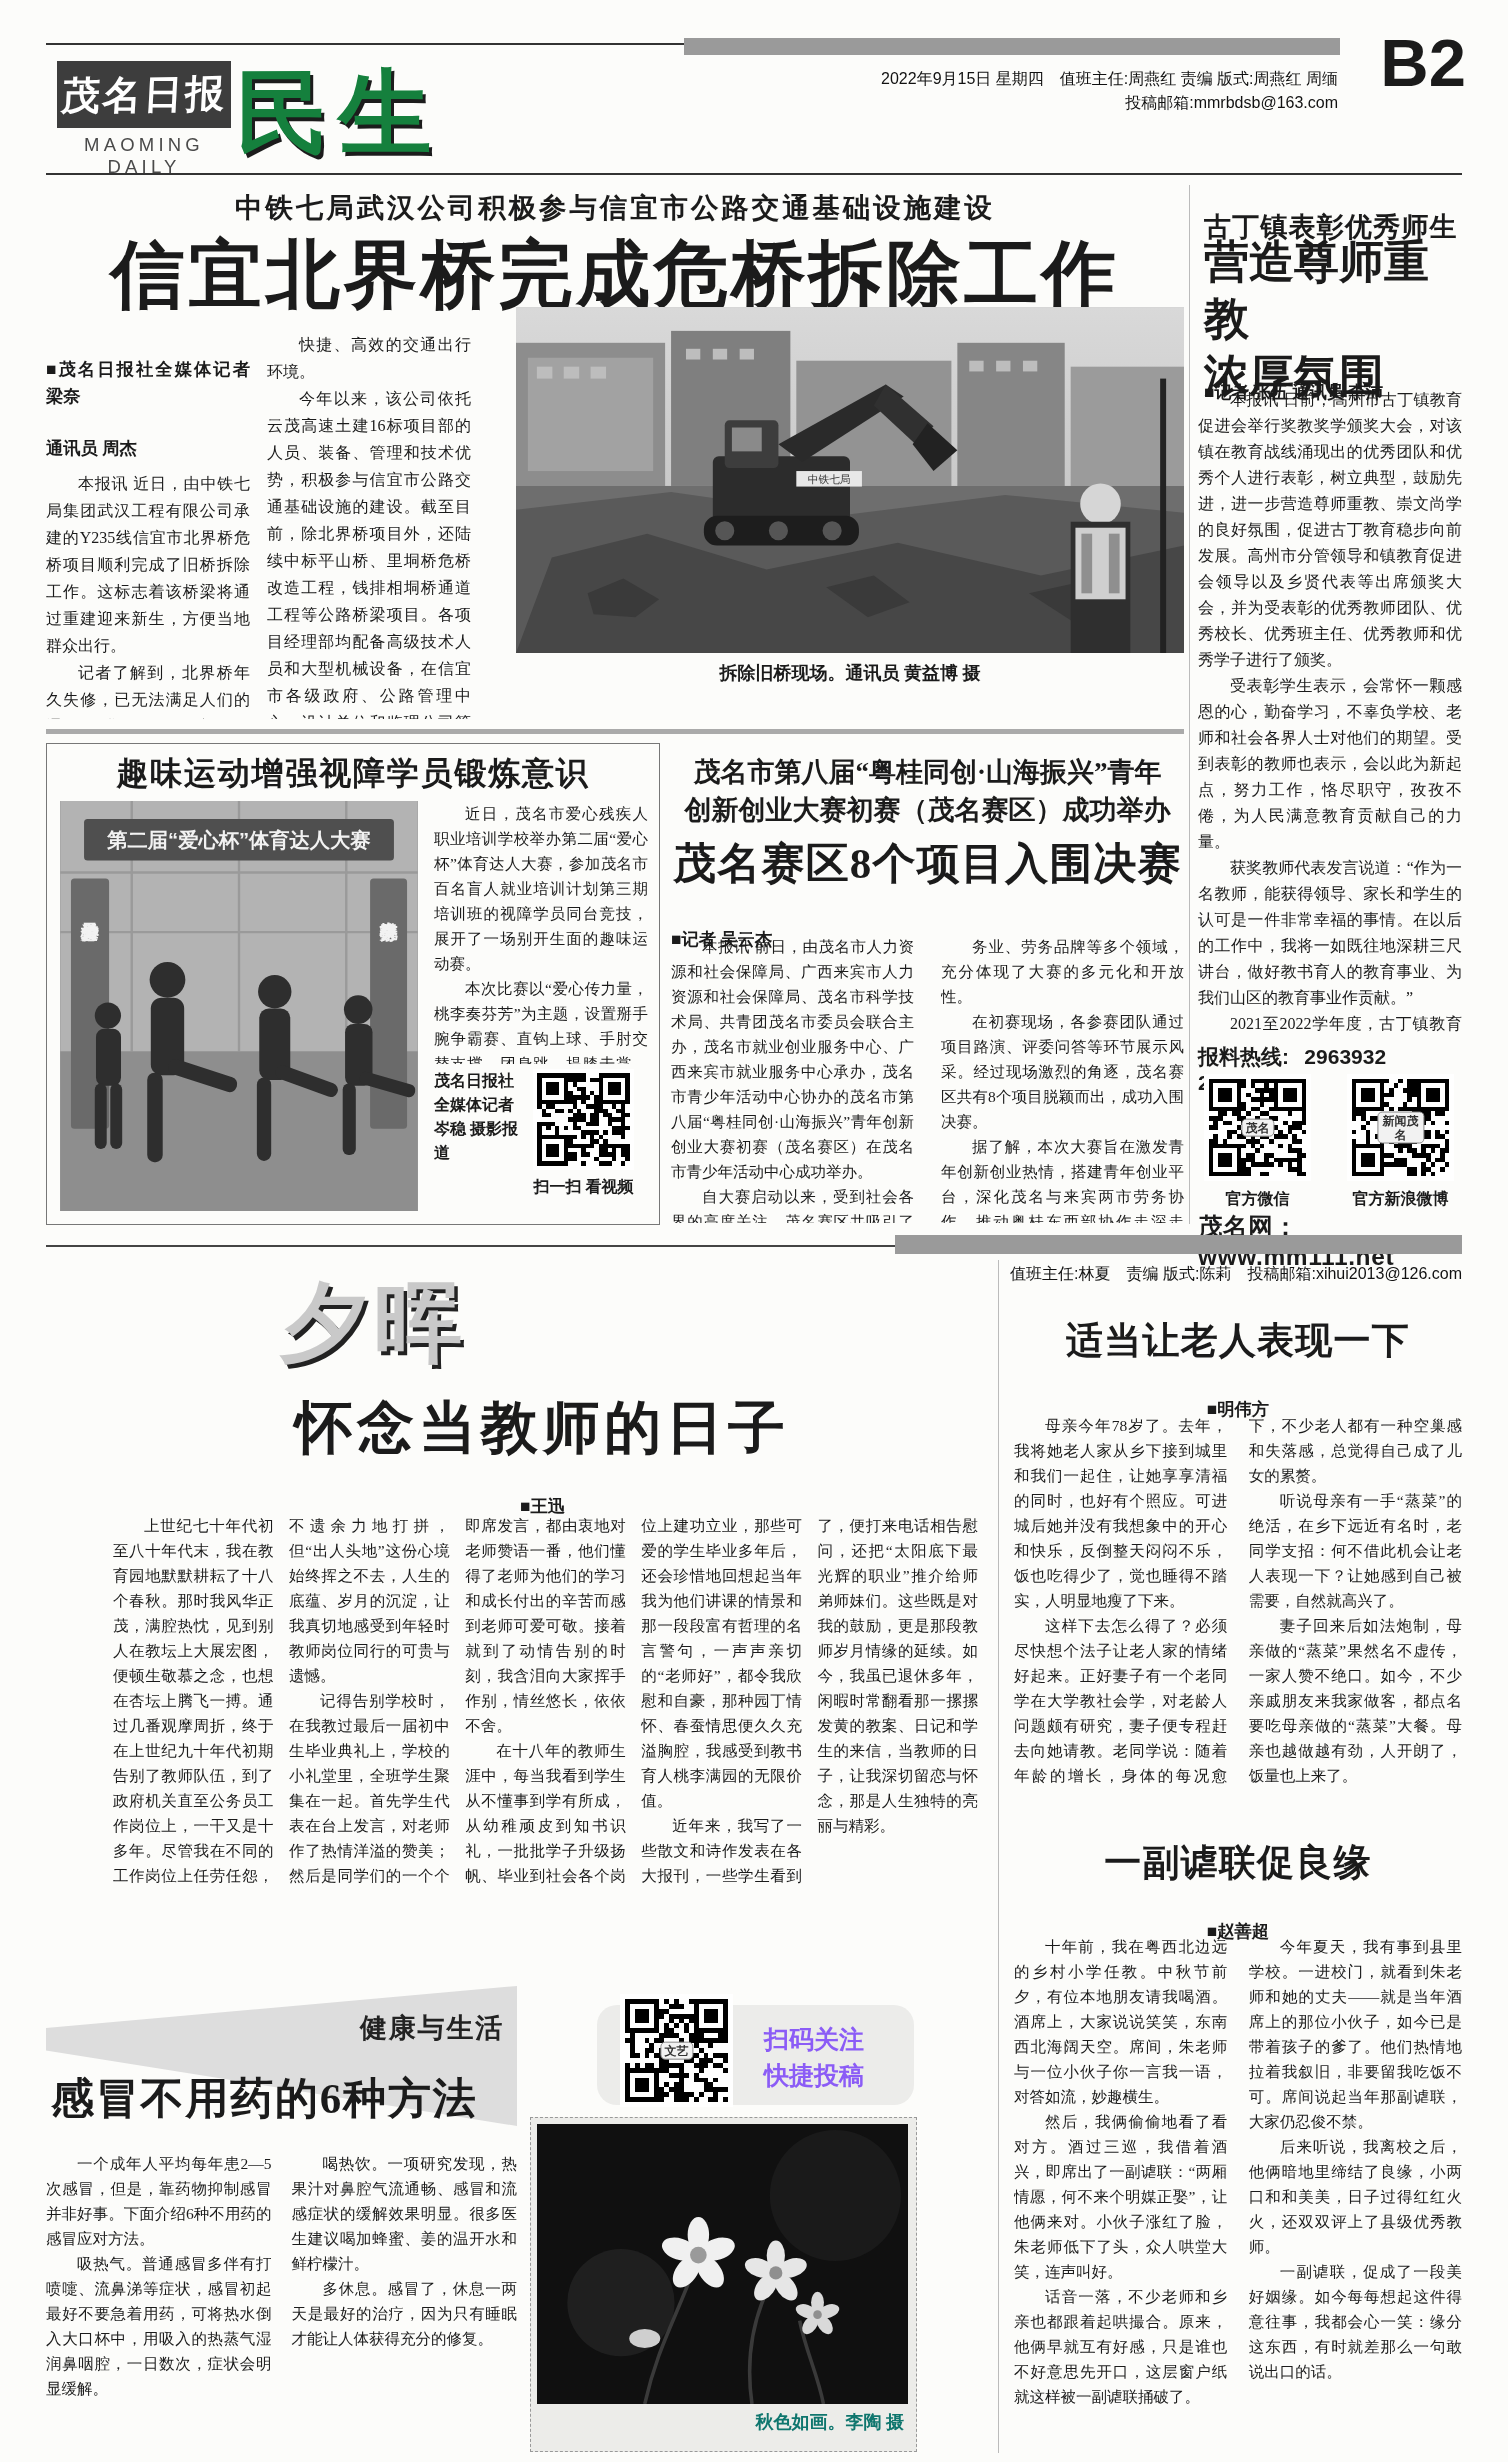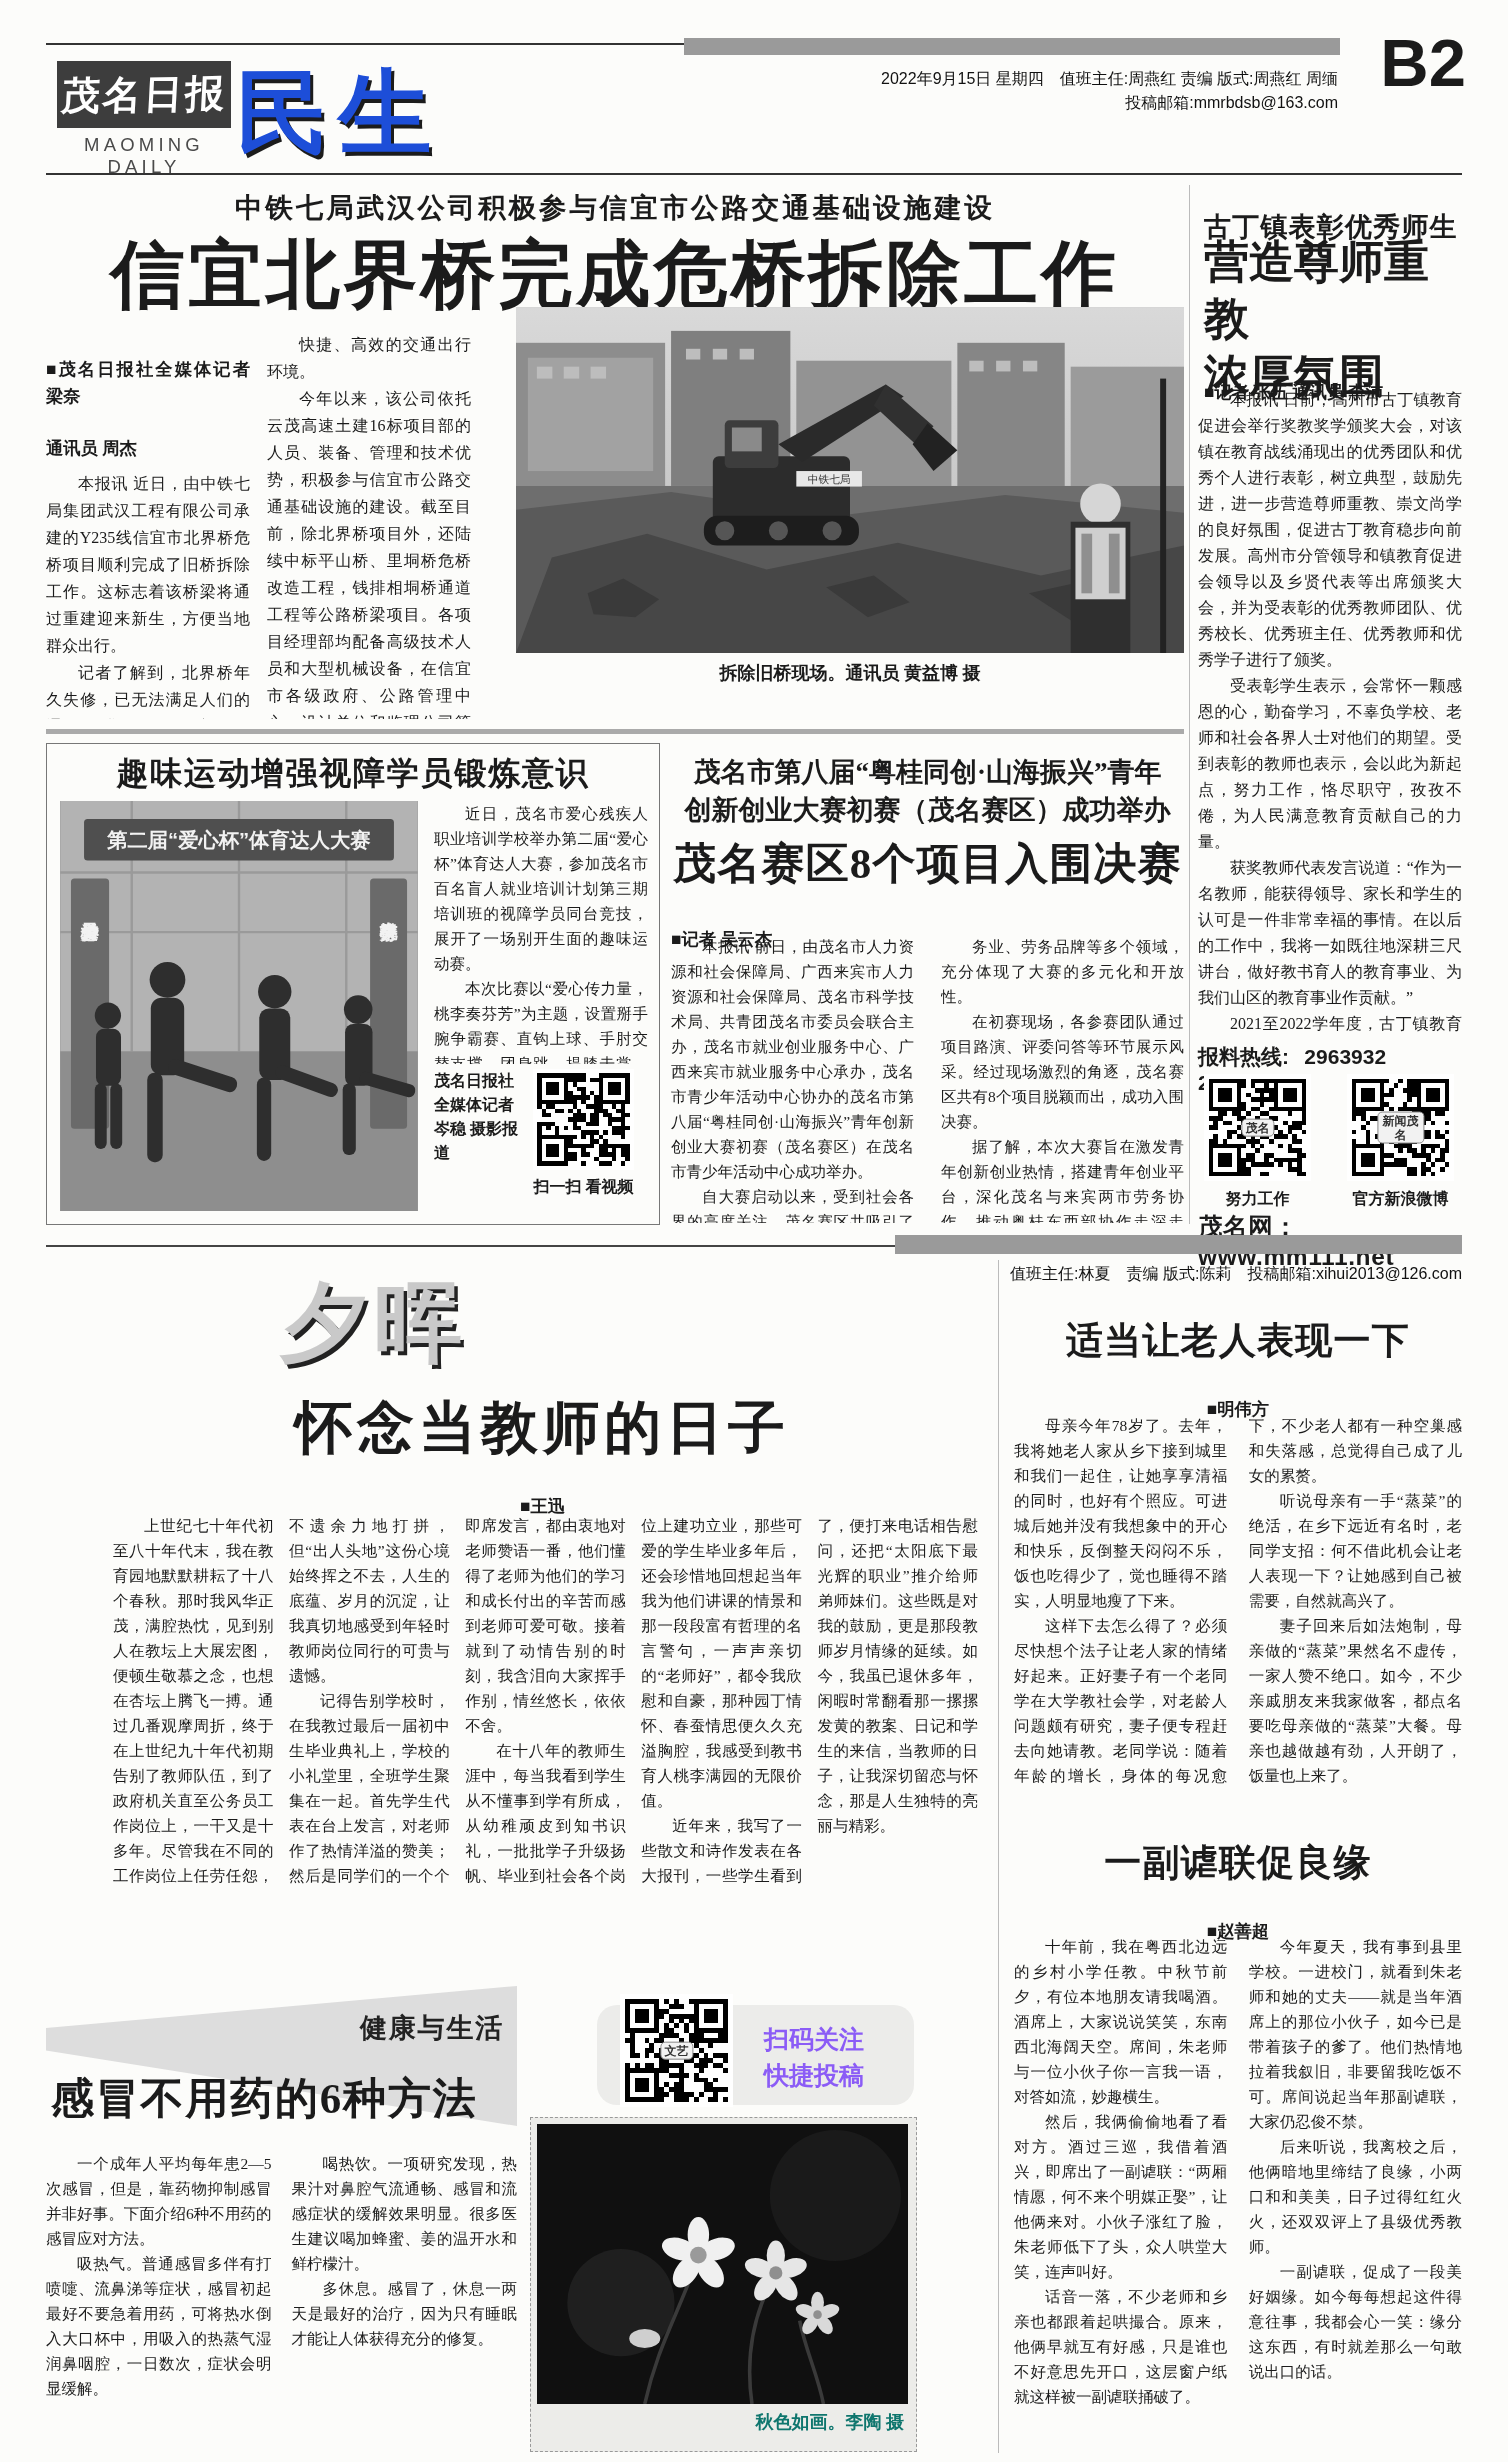--- a/index.html
+++ b/index.html
@@ -11,21 +11,21 @@
   .graybar{background:#9a9a9a;}
   .para{margin:0;text-indent:2em;text-align:justify;}
   .bodytxt{font-size:16px;line-height:27px;overflow:hidden;text-align:justify;}
   .byline{font-weight:bold;font-size:17.3px;margin-top:25px;}
   .clip{overflow:hidden;}
   
   #brandbox{left:57px;top:61px;width:174px;height:67px;background:#3d3d3d;color:#fff;
             display:flex;align-items:center;justify-content:center;}
   #brandbox span{font-size:39px;font-weight:900;letter-spacing:2.4px;transform:skewX(-4deg) rotate(-1deg);}
   #branden{left:57px;top:134px;width:174px;text-align:center;font-size:18.5px;letter-spacing:4.2px;color:#4a4a4a;}
-  #sectionname{left:236px;top:51px;font-size:93px;font-weight:900;color:#1d4ed8;
+  #sectionname{left:236px;top:51px;font-size:93px;font-weight:900;color:#15803d;
                text-shadow:3px 3.6px 0 #1c1c1c;letter-spacing:9.5px;text-align:center;}
   #dateline{right:170px;top:67px;text-align:right;font-size:16px;line-height:24px;color:#111;}
   #pageno{right:42px;top:24px;font-size:67px;font-weight:900;font-stretch:condensed;}
   
   #kicker{left:46px;top:190px;width:1138px;text-align:center;font-size:27.4px;font-weight:900;letter-spacing:3px;}
   #mainhead{left:46px;top:226px;width:1138px;text-align:center;font-size:74px;font-weight:900;letter-spacing:3.6px;}
   #leadcol1{left:46px;top:331px;width:204px;height:388px;}
   #leadcol2{left:267px;top:331px;width:204px;height:388px;}
   #leadphoto{left:516px;top:307px;width:668px;height:346px;background:#777;}
   #leadcap{left:516px;top:661px;width:668px;text-align:center;font-size:18px;font-weight:bold;}
@@ -360,21 +360,21 @@
             <rect x="14" y="0" width="7" height="7"></rect>
             <rect x="15" y="1" width="5" height="5" fill="#fff"></rect>
             <rect x="16" y="2" width="3" height="3"></rect>
             <rect x="0" y="14" width="7" height="7"></rect>
             <rect x="1" y="15" width="5" height="5" fill="#fff"></rect>
             <rect x="2" y="16" width="3" height="3"></rect>
           </g>
         </svg></div>
     <div class="qrcenter">茂名</div>
   </div>
-  <div class="abs qrlabel" style="left:1192px;top:1189px;">努力工作</div>
+  <div class="abs qrlabel" style="left:1192px;top:1189px;">官方微信</div>
   <div class="abs qrwrap" style="left:1347px;top:1074px;">
     <div class="qr" style="width: 100%; height: 100%;"><svg viewBox="-1 -1 23 23" width="100%" height="100%" shape-rendering="crispEdges">
     <rect x="-1" y="-1" width="23" height="23" fill="#fff"></rect>
           <g fill="#000">
             <rect x="7" y="0" width="1" height="1"></rect>
             <rect x="10" y="0" width="1" height="1"></rect>
             <rect x="12" y="0" width="1" height="1"></rect>
             <rect x="13" y="0" width="1" height="1"></rect>
             <rect x="9" y="1" width="1" height="1"></rect>
             <rect x="12" y="1" width="1" height="1"></rect>

